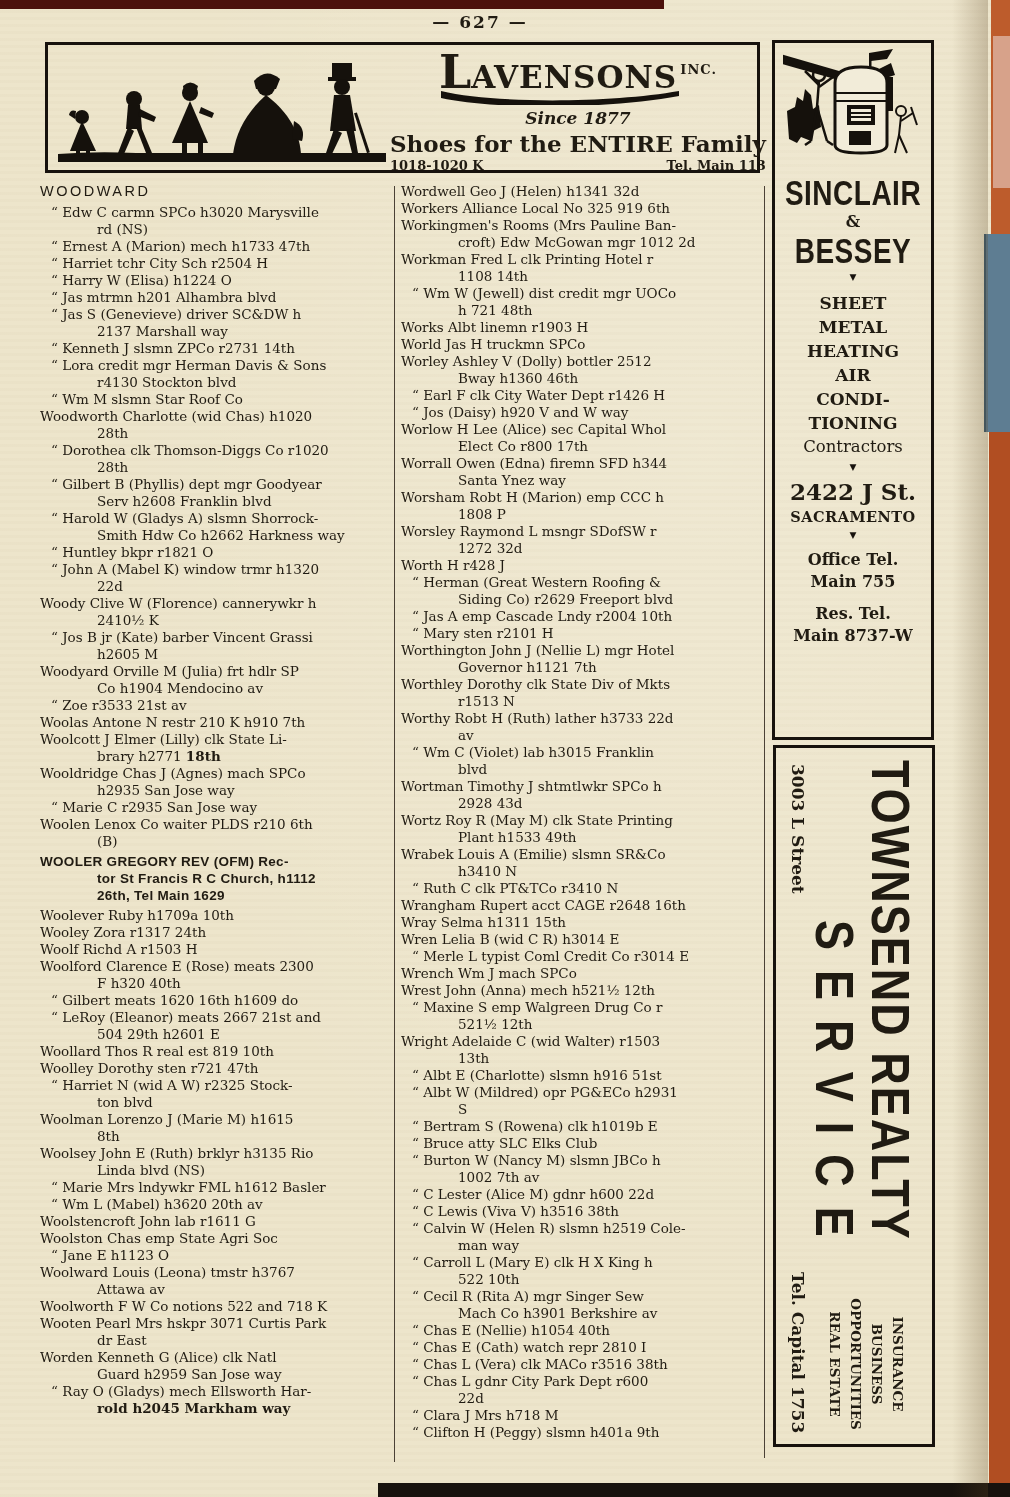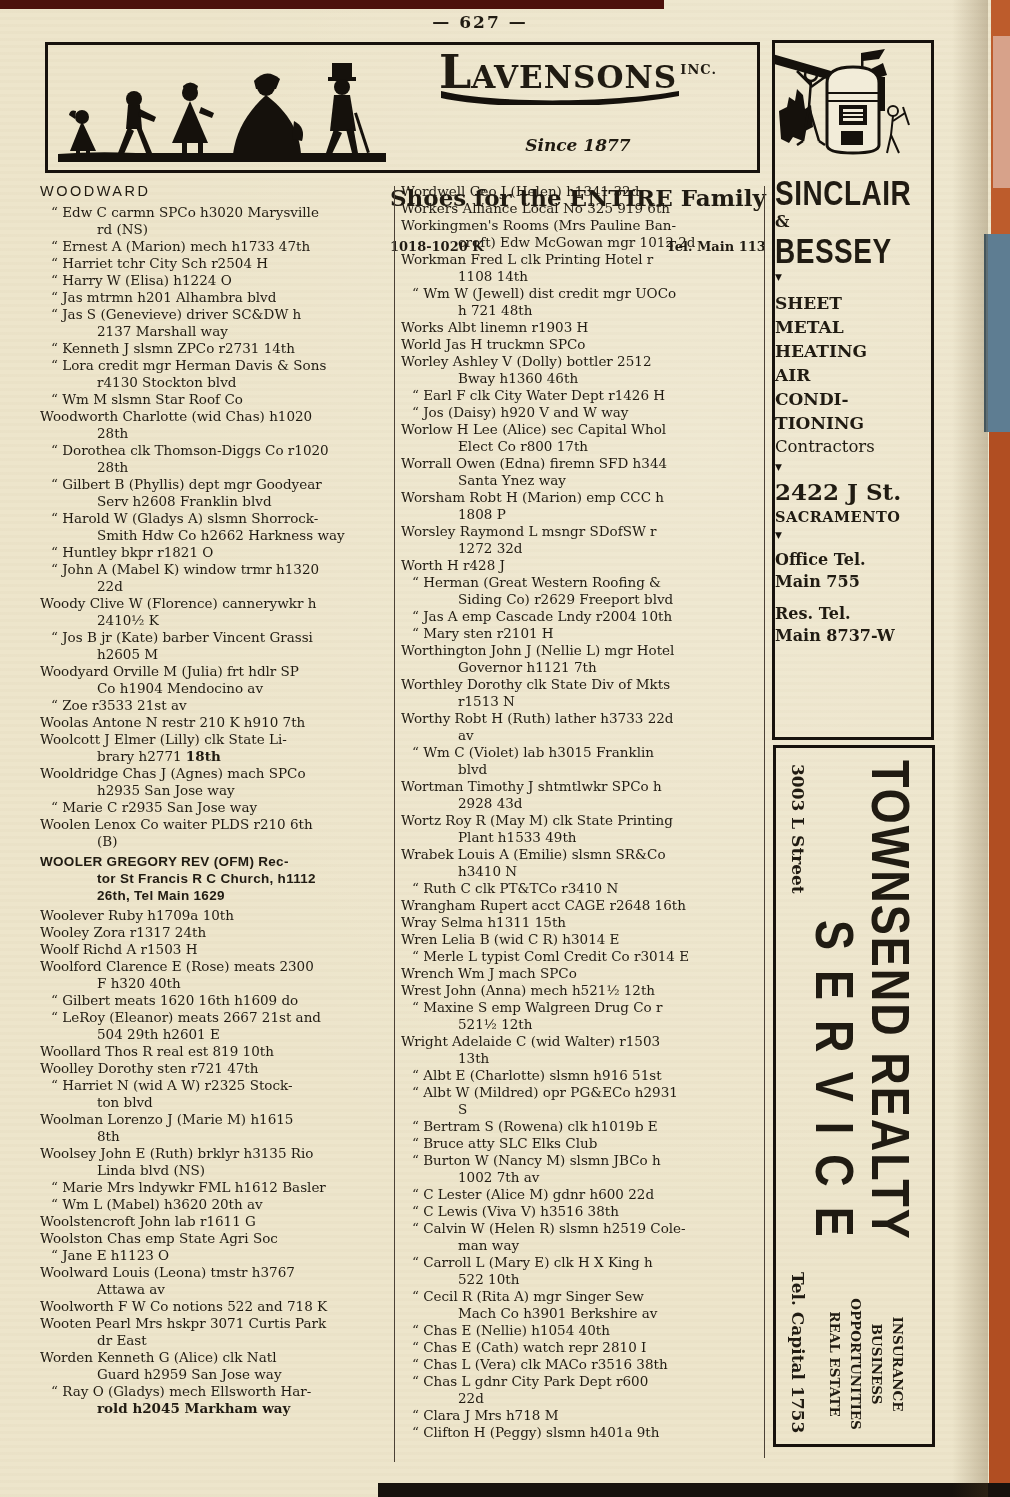--- a/index.html
+++ b/index.html
@@ -27,21 +27,21 @@
   #page-curl{left:952px;top:0;width:36px;height:1497px;
     background:linear-gradient(to right, rgba(0,0,0,0), rgba(95,72,38,.28));}
 
   
   #page-number{left:140px;top:12px;width:680px;text-align:center;
     font-size:17px;font-weight:bold;letter-spacing:2px;}
 
   
   #lavensons-ad{left:45px;top:42px;width:709px;height:125px;border:3px solid #17120d;display:flex;}
   #lav-art{width:330px;align-self:flex-end;margin:0 0 4px 8px;flex:none;}
-  #lav-text{flex:1;display:flex;flex-direction:column;align-items:center;padding:8px 10px 6px 4px;gap:27px;}
+  #lav-text{flex:1;display:flex;flex-direction:column;align-items:center;padding:8px 10px 6px 4px;}
   #lav-logo{position:relative;line-height:34px;white-space:nowrap;}
   #lav-logo .bigL{font-size:46px;font-weight:bold;}
   #lav-logo .rest{font-size:31px;font-weight:bold;letter-spacing:1px;}
   #lav-logo .inc{font-size:13px;font-weight:bold;vertical-align:14px;letter-spacing:1px;}
   #lav-swash{position:absolute;left:2px;top:36px;}
   .lav-since{font-size:17px;font-weight:bold;font-style:italic;margin-top:8px;}
   .lav-tagline{font-size:23px;font-weight:bold;margin-top:2px;white-space:nowrap;}
   .lav-addr-row{width:100%;display:flex;justify-content:space-between;font-size:13px;font-weight:bold;margin-top:1px;}
 
   
@@ -54,21 +54,21 @@
   .entry .cont{padding-left:57px;}
   .entry.ditto .l0{padding-left:11px;}
   .entry.header{font-family:"Liberation Sans",sans-serif;font-weight:normal;
     font-size:14.5px;letter-spacing:2.5px;margin-bottom:4px;}
   .entry.bold{font-family:"Liberation Sans",sans-serif;font-weight:bold;
     font-size:13.5px;letter-spacing:.3px;margin:3px 0;}
   .entry .b{font-weight:bold;}
 
   
   #sinclair-ad{left:772px;top:40px;width:162px;height:700px;border:3px solid #17120d;
-    box-sizing:border-box;}
+    text-align:center;box-sizing:border-box;}
   #sinclair-art{margin-top:6px;}
   .s-name{font-family:"Liberation Sans",sans-serif;font-weight:bold;font-size:28px;
     line-height:36px;transform:scaleY(1.28);letter-spacing:.5px;}
   .s-amp{font-size:16px;font-weight:bold;line-height:22px;}
   .tri{font-size:9px;line-height:16px;color:#17120d;}
   .s-svc{font-weight:bold;font-size:17px;line-height:24px;}
   .s-contractors{font-weight:normal;font-size:16.5px;line-height:24px;}
   .s-addr{font-weight:bold;font-size:23px;line-height:30px;margin-top:2px;}
   .s-city{font-weight:bold;font-size:14.5px;line-height:20px;letter-spacing:.5px;}
   .s-tel{font-weight:bold;font-size:16px;line-height:22px;}

